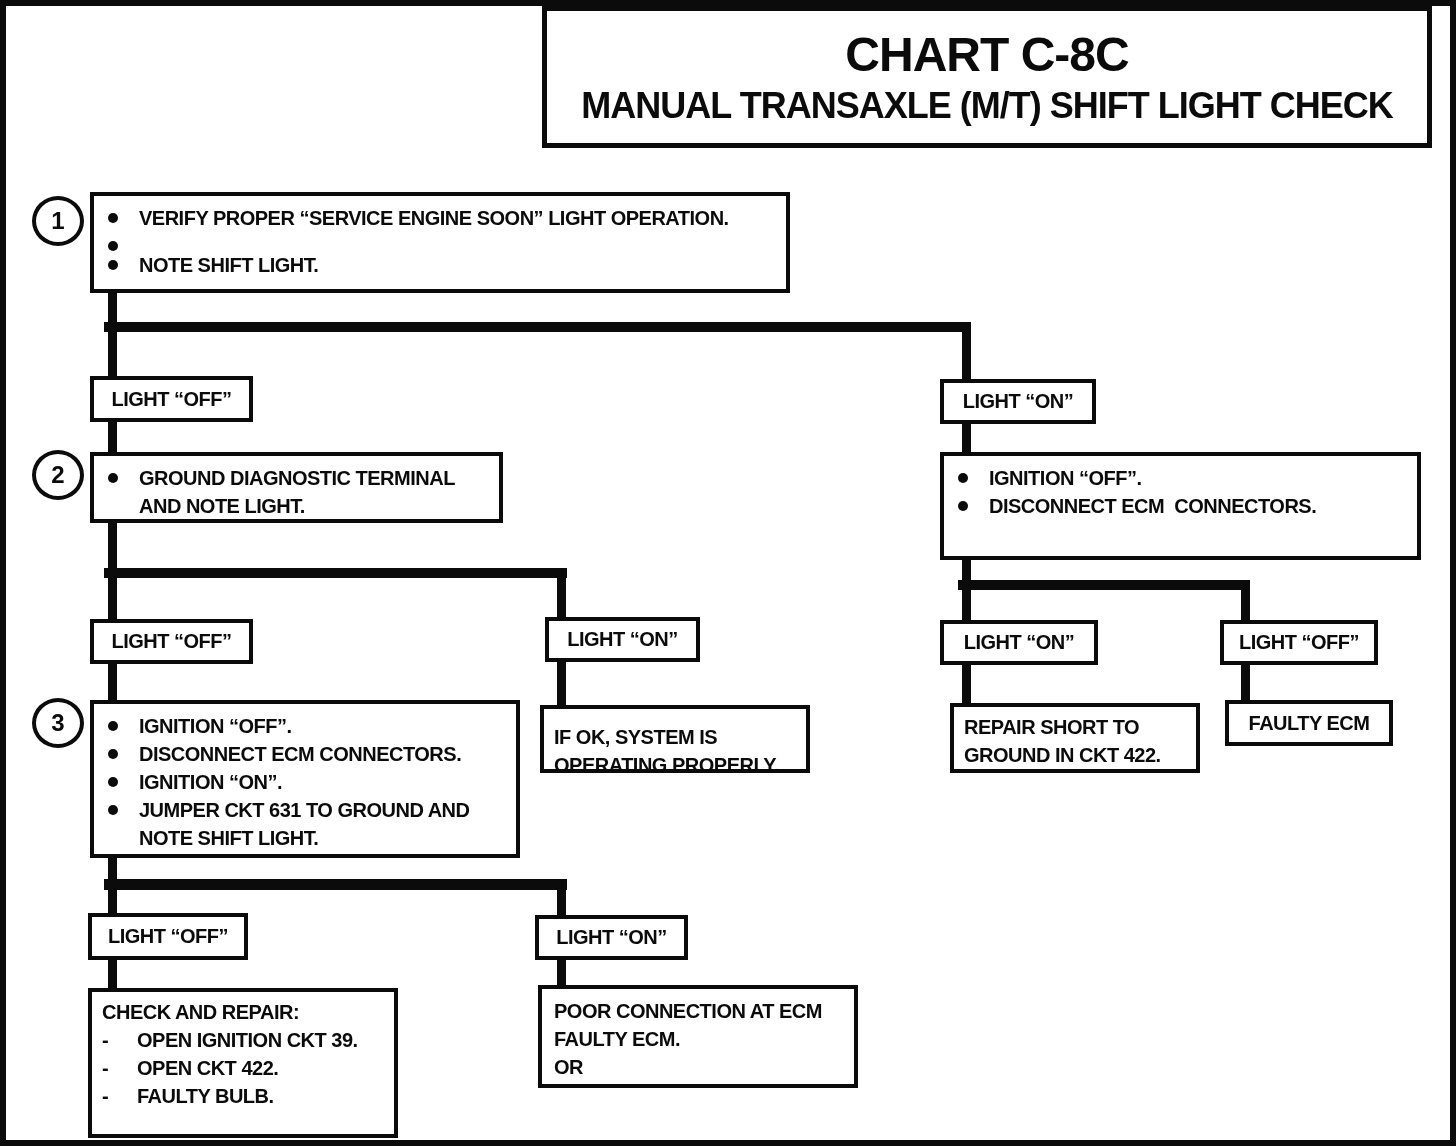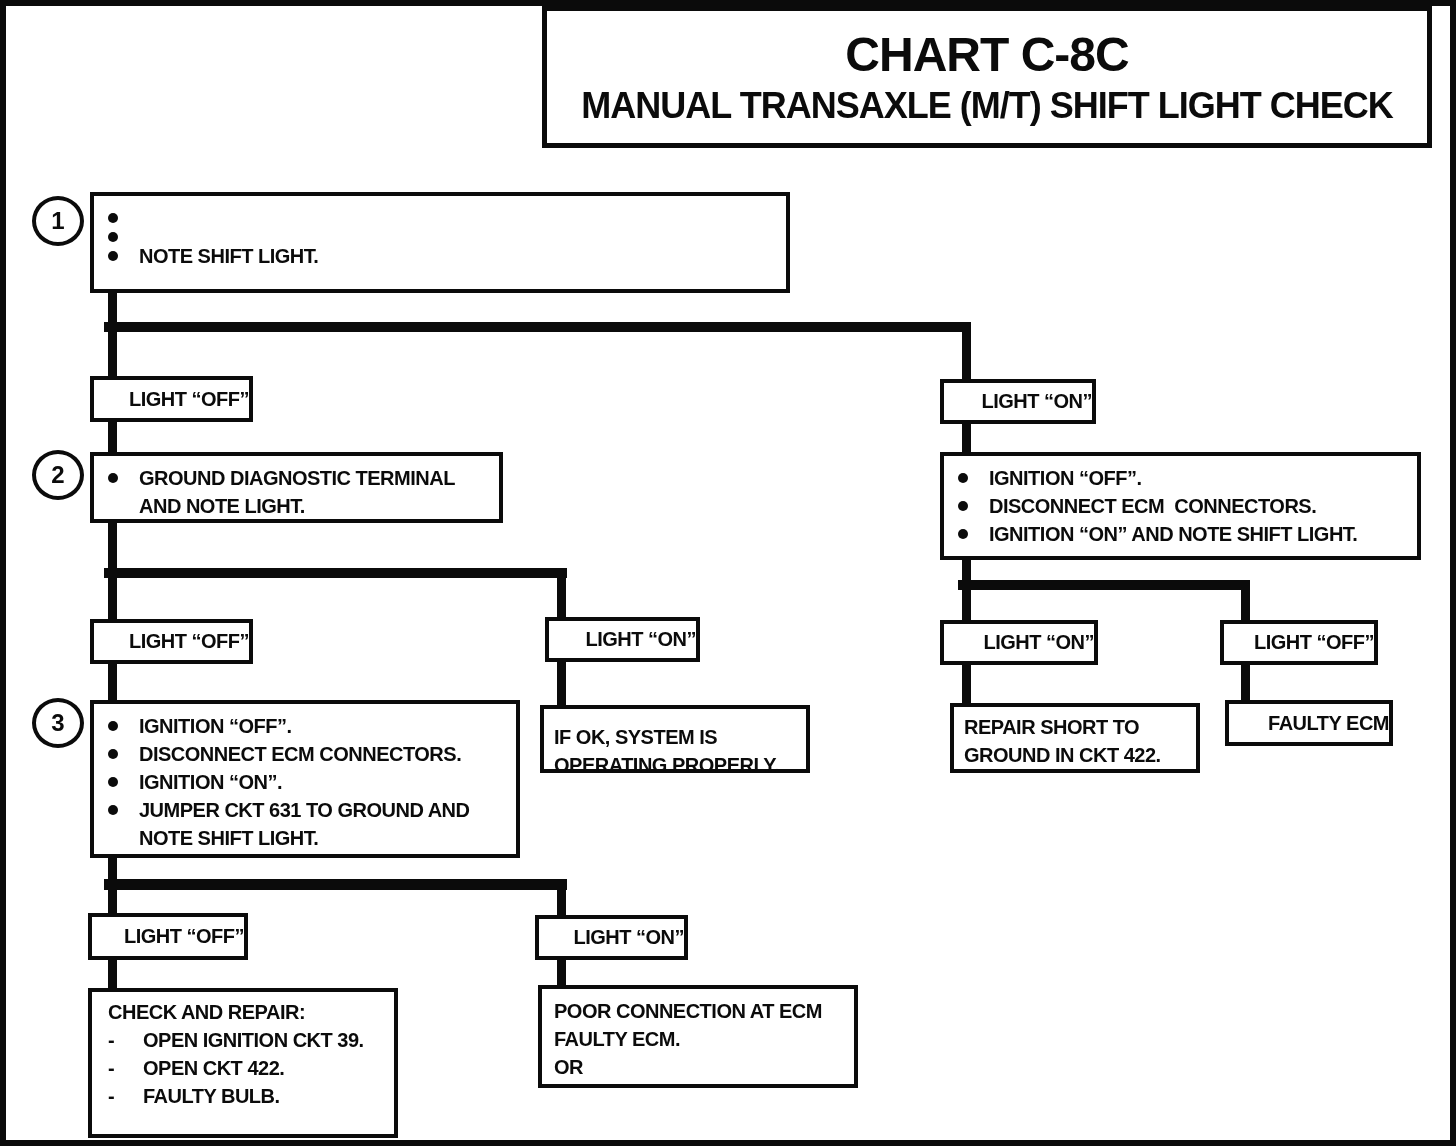--- a/index.html
+++ b/index.html
@@ -3,21 +3,21 @@
 <meta charset="utf-8">
 <style>
   html,body{margin:0;padding:0;background:#e8e8e8;}
   .page{
     position:relative;width:1456px;height:1146px;background:#fff;
     font-family:"Liberation Sans",sans-serif;color:#0b0b0b;overflow:hidden;
     -webkit-font-smoothing:antialiased;
   }
   .frame{position:absolute;inset:0;border:6px solid #0b0b0b;pointer-events:none;}
   .node{position:absolute;background:#fff;border:4px solid #0b0b0b;box-sizing:border-box;}
-  .label-node{display:flex;align-items:center;justify-content:flex-end;
+  .label-node{display:flex;align-items:center;justify-content:center;
     font-size:20px;font-weight:bold;letter-spacing:-0.5px;white-space:nowrap;}
   .bullets{padding:8px 6px 6px 14px;}
   .brow{display:flex;align-items:flex-start;}
   .bdot{flex:none;width:10px;height:10px;border-radius:50%;background:#0b0b0b;margin:9px 21px 0 0;}
   .btxt{font-size:20px;font-weight:bold;line-height:28px;letter-spacing:-0.5px;white-space:pre-wrap;}
   .plain{font-size:20px;font-weight:bold;line-height:28px;letter-spacing:-0.5px;}
   .circle{position:absolute;width:52px;height:50px;border:4px solid #0b0b0b;border-radius:50%;
     background:#fff;box-sizing:border-box;display:flex;align-items:center;justify-content:center;
     font-size:24px;font-weight:bold;}
   .conn{position:absolute;background:#0b0b0b;}
@@ -62,20 +62,21 @@
     <div class="t-head">CHART C-8C</div>
     <div class="t-sub">MANUAL TRANSAXLE (M/T) SHIFT LIGHT CHECK</div>
   </div>
 
   <div class="circle" style="left:32px;top:196px">
     <span>1</span>
   </div>
   <div class="node bullets" style="left:90px;top:192px;width:700px;height:101px">
     <div class="brow">
       <span class="bdot"></span>
+      <span class="btxt">VERIFY PROPER “SERVICE ENGINE SOON” LIGHT OPERATION.</span>
     </div>
     <div class="brow">
       <span class="bdot"></span>
     </div>
     <div class="brow">
       <span class="bdot"></span>
       <span class="btxt">NOTE SHIFT LIGHT.</span>
     </div>
   </div>
 
@@ -97,24 +98,20 @@
   </div>
 
   <div class="node bullets" style="left:940px;top:452px;width:481px;height:108px">
     <div class="brow">
       <span class="bdot"></span>
       <span class="btxt">IGNITION “OFF”.</span>
     </div>
     <div class="brow">
       <span class="bdot"></span>
       <span class="btxt">DISCONNECT ECM  CONNECTORS.</span>
-    </div>
-    <div class="brow">
-      <span class="bdot"></span>
-      <span class="btxt">IGNITION “ON” AND NOTE SHIFT LIGHT.</span>
     </div>
   </div>
 
   <div class="node label-node" style="left:90px;top:619px;width:163px;height:45px">
     <span>LIGHT “OFF”</span>
   </div>
   <div class="node label-node" style="left:545px;top:617px;width:155px;height:45px">
     <span>LIGHT “ON”</span>
   </div>
   <div class="node label-node" style="left:940px;top:620px;width:158px;height:45px">
@@ -158,21 +155,21 @@
     <span>FAULTY ECM</span>
   </div>
 
   <div class="node label-node" style="left:88px;top:913px;width:160px;height:47px">
     <span>LIGHT “OFF”</span>
   </div>
   <div class="node label-node" style="left:535px;top:915px;width:153px;height:45px">
     <span>LIGHT “ON”</span>
   </div>
 
-  <div class="node" style="left:88px;top:988px;width:310px;height:150px;padding:6px 8px 6px 16px;box-sizing:border-box">
+  <div class="node" style="left:88px;top:988px;width:310px;height:150px;padding:6px 8px 6px 10px;box-sizing:border-box">
     <div class="plain">CHECK AND REPAIR:</div>
     <div class="dash-row">
       <span class="dash">-</span>
       <span class="plain">OPEN IGNITION CKT 39.</span>
     </div>
     <div class="dash-row">
       <span class="dash">-</span>
       <span class="plain">OPEN CKT 422.</span>
     </div>
     <div class="dash-row">

